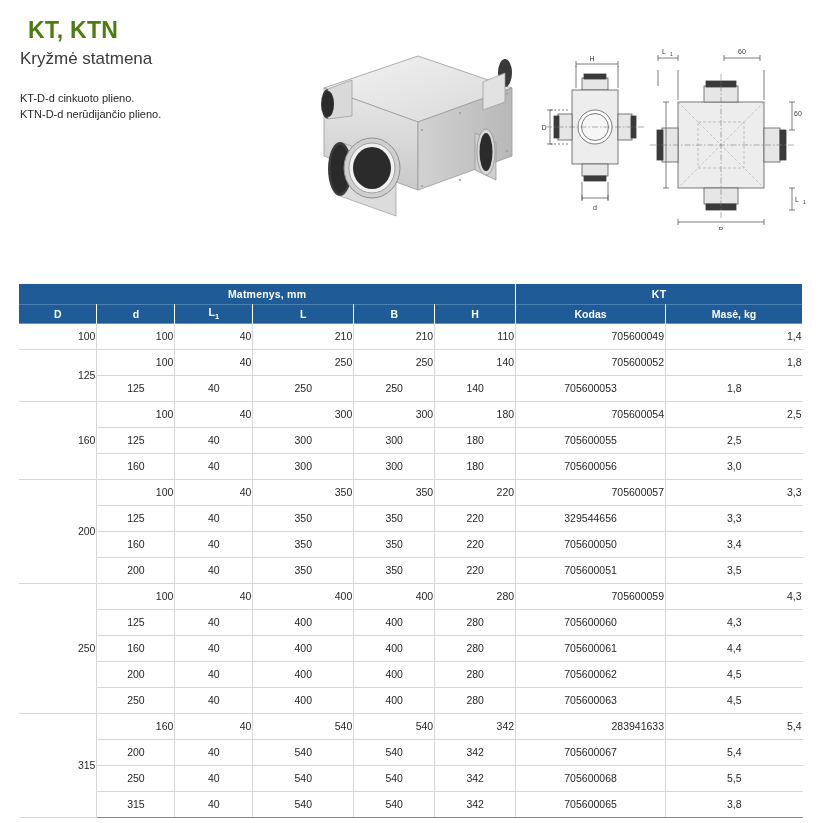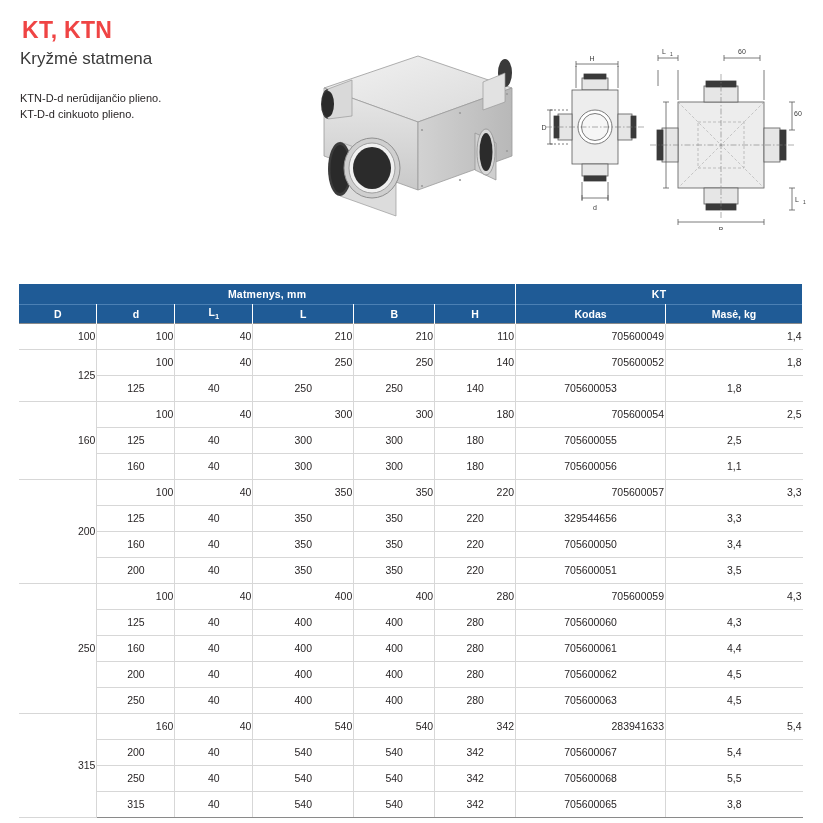--- a/index.html
+++ b/index.html
@@ -10,22 +10,22 @@
     font-family: "Liberation Sans", sans-serif;
     color: #231f20;
     position: relative;
     overflow: hidden;
   }
   .page { position:relative; width:823px; height:823px; }
 
   
   .header { position:absolute; left:20px; top:18px; width:300px; }
   .title {
-    font-size: 23px; font-weight: bold; color:#ef4444;
-    letter-spacing: .3px; margin:0 0 6px 2px; line-height:1.1;
+    font-size: 23px; font-weight: bold; color:#4d7c0f;
+    letter-spacing: .3px; margin:0 0 6px 8px; line-height:1.1;
   }
   .subtitle { font-size: 17px; color:#3a3a3a; margin:0 0 22px 0; }
   .desc-line { font-size: 11px; color:#231f20; line-height:1.45; }
 
   
   .art { position:absolute; left:300px; top:30px; width:510px; height:200px; }
 
   
   .tbl-wrap { position:absolute; left:19px; top:284px; width:784px; }
   table { border-collapse: collapse; width:784px; font-size:10.5px; }
@@ -65,22 +65,22 @@
   thead th.sep { border-right:1px solid #ffffff; }
 </style>
 </head>
 <body>
 
 <div class="page">
 
   <div class="header">
     <div class="title">KT, KTN</div>
     <div class="subtitle">Kryžmė statmena</div>
+    <div class="desc-line">KT-D-d cinkuoto plieno.</div>
     <div class="desc-line">KTN-D-d nerūdijančio plieno.</div>
-    <div class="desc-line">KT-D-d cinkuoto plieno.</div>
   </div>
 
   <div class="art">
     <svg width="510" height="200" viewBox="0 0 510 200">
       <defs>
         <linearGradient id="gTop" x1="0" y1="0" x2="1" y2="1">
           <stop offset="0" stop-color="#f2f2f2"></stop>
             <stop offset="1" stop-color="#d9d9d9"></stop>
         </linearGradient>
         <linearGradient id="gFront" x1="0" y1="0" x2="0" y2="1">
@@ -311,21 +311,21 @@
             <td class="sep-right">705600055</td>
             <td>2,5</td>
           </tr>
           <tr>
             <td class="sep-right">160</td>
             <td class="sep-right">40</td>
             <td class="sep-right">300</td>
             <td class="sep-right">300</td>
             <td class="sep-right">180</td>
             <td class="sep-right">705600056</td>
-            <td>1,1</td>
+            <td>3,0</td>
           </tr>
           <tr class="grp-start">
             <td class="dcell" rowspan="4">200</td>
             <td class="sep-right">100</td>
             <td class="sep-right">40</td>
             <td class="sep-right">350</td>
             <td class="sep-right">350</td>
             <td class="sep-right">220</td>
             <td class="sep-right">705600057</td>
             <td>3,3</td>

